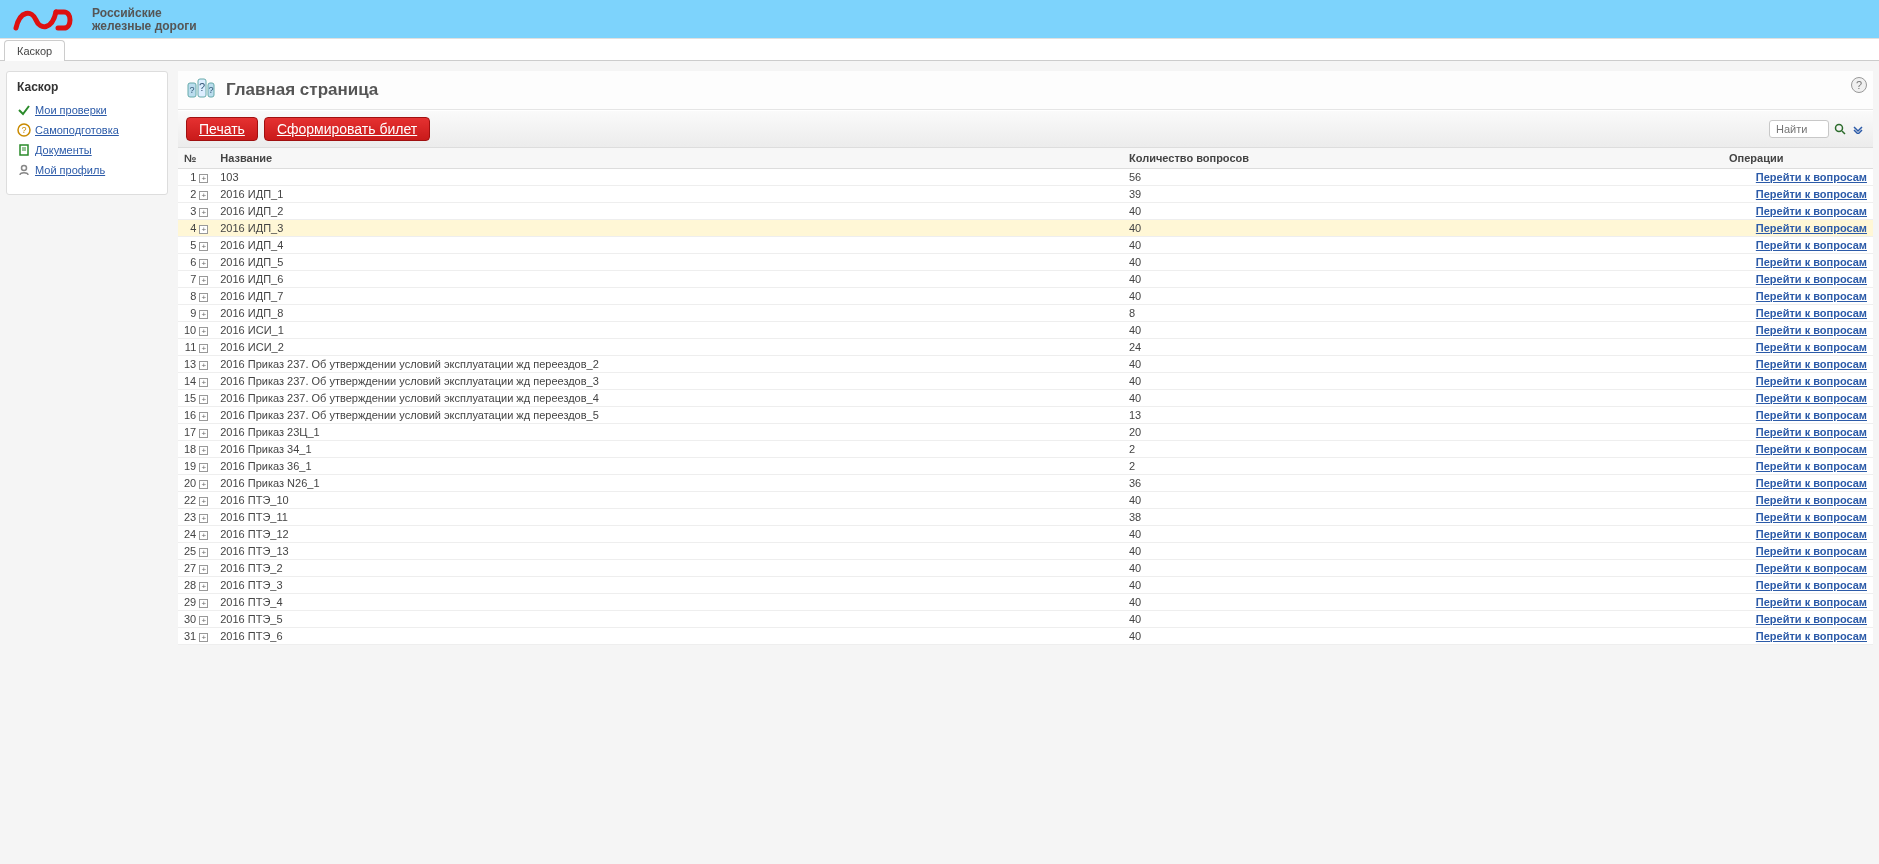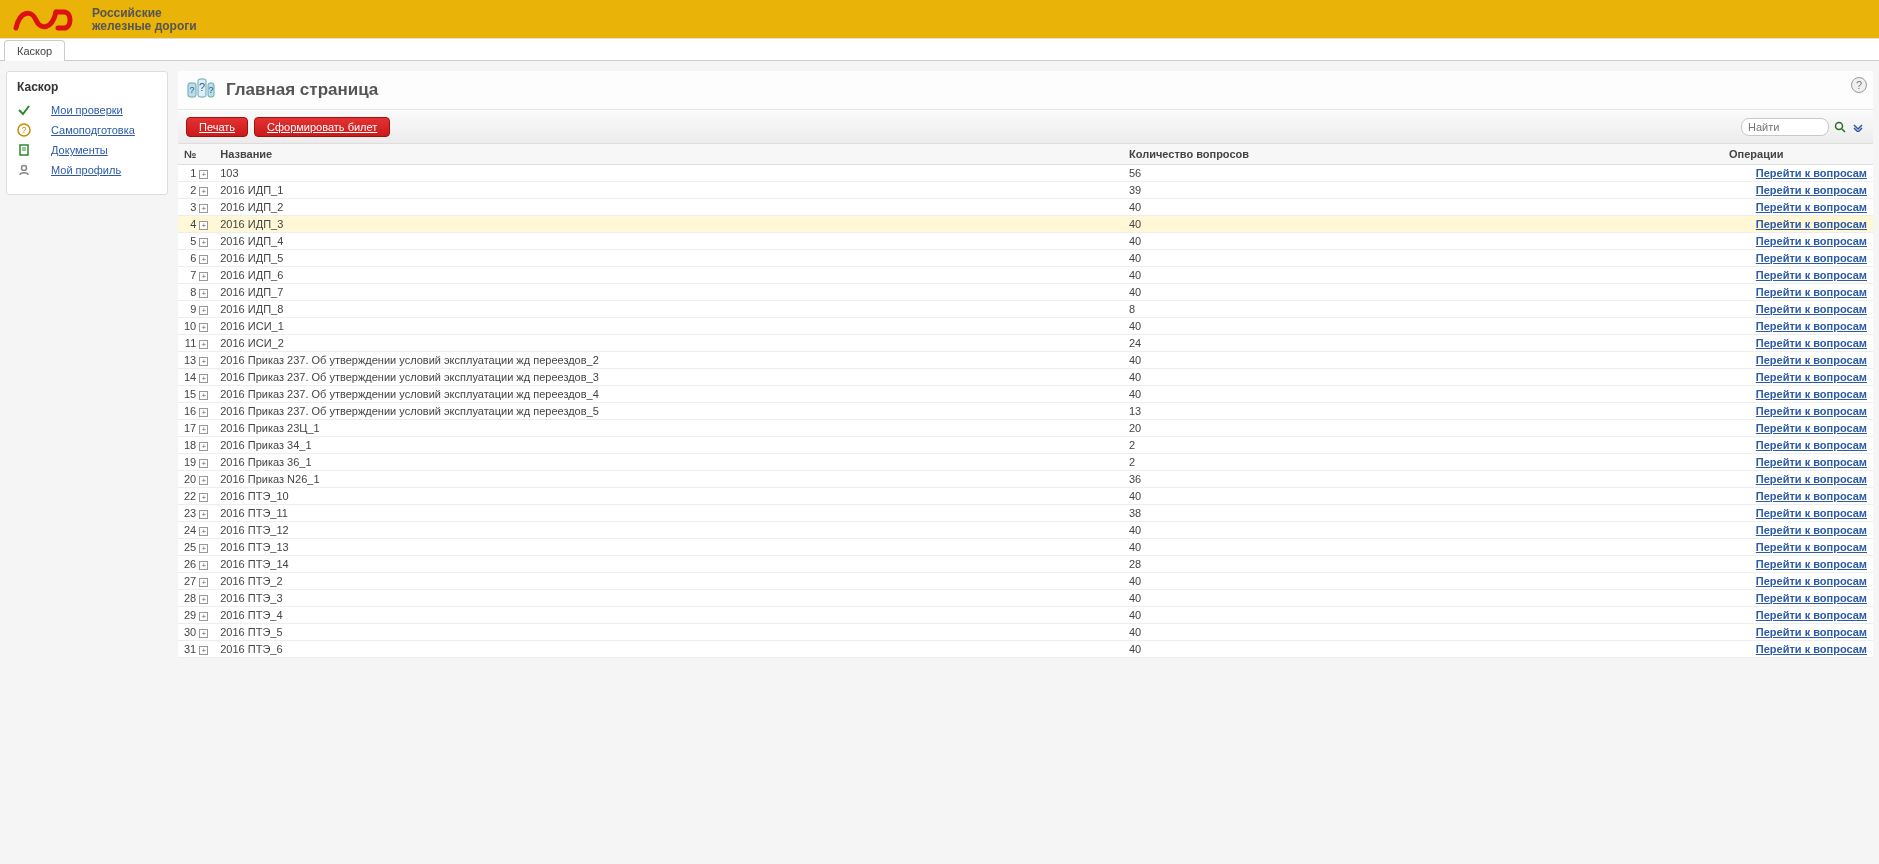--- a/index.html
+++ b/index.html
@@ -5,21 +5,21 @@
   * { box-sizing: border-box; }
   body {
     margin: 0;
     padding: 0;
     font-family: Arial, Helvetica, sans-serif;
     font-size: 11px;
     color: #333;
     background: #f5f5f5;
   }
   .header {
-    background: #eab308;
+    background: #7dd3fc;
     padding: 6px 12px 4px 12px;
     display: flex;
     align-items: flex-end;
   }
   .logo-block { display: flex; align-items: center; gap: 8px; }
   .logo-svg { width: 72px; height: 28px; }
   .logo-text { line-height: 1.1; font-size: 12px; font-weight: bold; color: #555;}
   .tab-strip {
     background: #fff;
     border-top: 1px solid #e0e0e0;
@@ -41,21 +41,21 @@
   .body-wrap { display: flex; align-items: flex-start; padding: 10px 6px; gap: 10px;}
   .sidebar {
     width: 162px;
     background: #fff;
     border: 1px solid #ddd;
     border-radius: 3px;
     padding: 8px 10px 14px 10px;
   }
   .sidebar-title { font-weight: bold; font-size: 12px; margin-bottom: 6px; color: #333;}
   .sidebar-item {
-    display: flex; align-items: center; gap: 20px;
+    display: flex; align-items: center; gap: 4px;
     padding: 3px 0;
     cursor: pointer;
   }
   .sidebar-item .s-icon {
     width: 14px; height: 14px; flex: 0 0 14px;
     display: inline-flex; align-items: center; justify-content: center;
   }
   .sidebar-item .s-label {
     color: #2b5aa8; text-decoration: underline; font-size: 11px;
   }
@@ -82,32 +82,32 @@
     background: linear-gradient(#fafafa,#ececec);
     border-bottom: 1px solid #ddd;
     border-top: 1px solid #fff;
   }
   .red-btn {
     background: linear-gradient(#e53131,#c91a1a);
     color: #fff;
     border: 1px solid #a01010;
     border-radius: 4px;
     padding: 3px 12px;
-    font-size: 11px;
+    font-size: 14px;
     text-decoration: underline;
     cursor: pointer;
     margin-right: 6px;
   }
   .toolbar-right { margin-left: auto; display:flex; align-items:center; gap:4px;}
   .search-input {
     border: 1px solid #c8c8c8;
-    border-radius: 8px;
+    border-radius: 3px;
     padding: 2px 6px;
     font-size: 11px;
-    width: 88px;
+    width: 60px;
     color: #888;
     background:#fff;
   }
   .icon-btn {
     width: 14px; height:14px;
     display:inline-flex; align-items:center; justify-content:center;
     cursor:pointer; color:#2b6b2b;
   }
   .icon-btn.blue { color:#2b5aa8; }
   .table { width: 100%; border-collapse: collapse; background:#fff;}
@@ -387,26 +387,20 @@
             <td class="col-qcount">40</td>
             <td class="col-ops"><span class="op-link">Перейти к вопросам</span></td>
           </tr>
           <tr>
             <td class="col-num"><span>25</span><span class="expander">+</span></td>
             <td class="col-name">2016 ПТЭ_13</td>
             <td class="col-qcount">40</td>
             <td class="col-ops"><span class="op-link">Перейти к вопросам</span></td>
           </tr>
           <tr>
-            <td class="col-num"><span>26</span><span class="expander">+</span></td>
-            <td class="col-name">2016 ПТЭ_14</td>
-            <td class="col-qcount">28</td>
-            <td class="col-ops"><span class="op-link">Перейти к вопросам</span></td>
-          </tr>
-          <tr>
             <td class="col-num"><span>27</span><span class="expander">+</span></td>
             <td class="col-name">2016 ПТЭ_2</td>
             <td class="col-qcount">40</td>
             <td class="col-ops"><span class="op-link">Перейти к вопросам</span></td>
           </tr>
           <tr>
             <td class="col-num"><span>28</span><span class="expander">+</span></td>
             <td class="col-name">2016 ПТЭ_3</td>
             <td class="col-qcount">40</td>
             <td class="col-ops"><span class="op-link">Перейти к вопросам</span></td>

